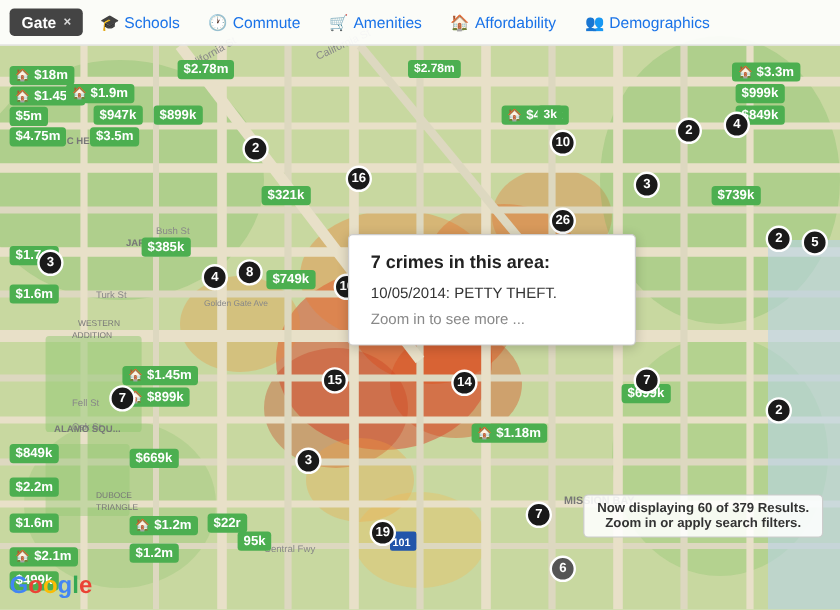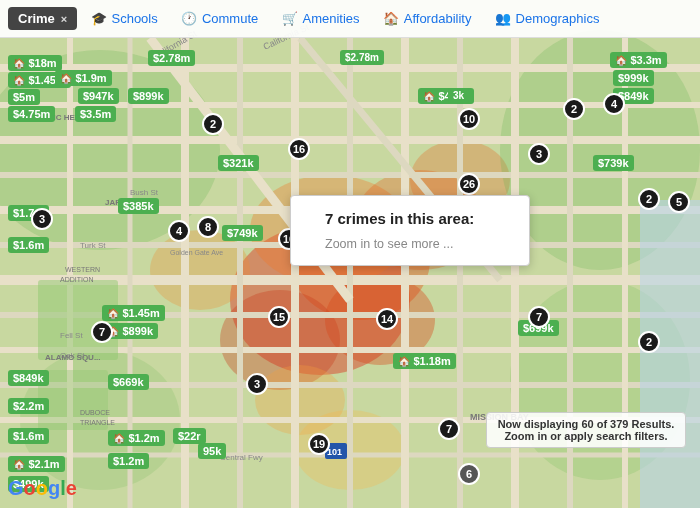--- a/index.html
+++ b/index.html
@@ -96,21 +96,21 @@
       justify-content: center;
       border: 2px solid #fff;
     }
 
     
     #crime-popup {
       position: absolute;
       background: #fff;
       border: 1px solid #ccc;
       border-radius: 4px;
-      padding: 14px 34px;
+      padding: 14px 18px;
       min-width: 240px;
       box-shadow: 0 2px 10px rgba(0,0,0,0.2);
       z-index: 200;
       top: 195px;
       left: 290px;
     }
     #crime-popup h3 {
       font-size: 15px;
       font-weight: bold;
       color: #222;
@@ -269,21 +269,21 @@
     <text x="470" y="420" font-size="9" fill="#777" font-weight="bold">MISSION BAY</text>
     <text x="220" y="460" font-size="8" fill="#888">Central Fwy</text>
     <text x="330" y="455" font-size="9" fill="#888" font-weight="bold">101</text>
 
     <rect x="325" y="443" width="22" height="16" fill="#2255aa" rx="2"></rect>
     <text x="327" y="455" font-size="9" fill="#fff" font-weight="bold">101</text>
   </svg>
 
   <div id="top-nav">
     <div class="tab-crime">
-      <span>Crime</span>
+      <span>Gate</span>
       <span class="close-x">×</span>
     </div>
     <div class="nav-tab">
       <span class="nav-icon">🎓</span>
       <span>Schools</span>
     </div>
     <div class="nav-tab">
       <span class="nav-icon">🕐</span>
       <span>Commute</span>
     </div>
@@ -356,20 +356,21 @@
   <div class="num-circle" style="top:418px;left:438px">7</div>
   <div class="num-circle" style="top:188px;left:638px">2</div>
   <div class="num-circle" style="top:321px;left:91px">7</div>
   <div class="num-circle" style="top:191px;left:668px">5</div>
   <div class="num-circle" style="top:208px;left:31px">3</div>
   <div class="num-circle" style="top:331px;left:638px">2</div>
   <div class="num-circle" style="top:463px;left:458px;background:#555">6</div>
 
   <div id="crime-popup">
     <h3>7 crimes in this area:</h3>
+    <div class="crime-entry">10/05/2014: PETTY THEFT.</div>
     <div class="zoom-link">Zoom in to see more ...</div>
   </div>
 
   <div id="results-badge">
     <span>Now displaying 60 of 379 Results. Zoom in or apply search filters.</span>
   </div>
 
 
   <div id="google-logo">
     <span>G</span><span>o</span><span>o</span><span>g</span><span>l</span><span>e</span>

